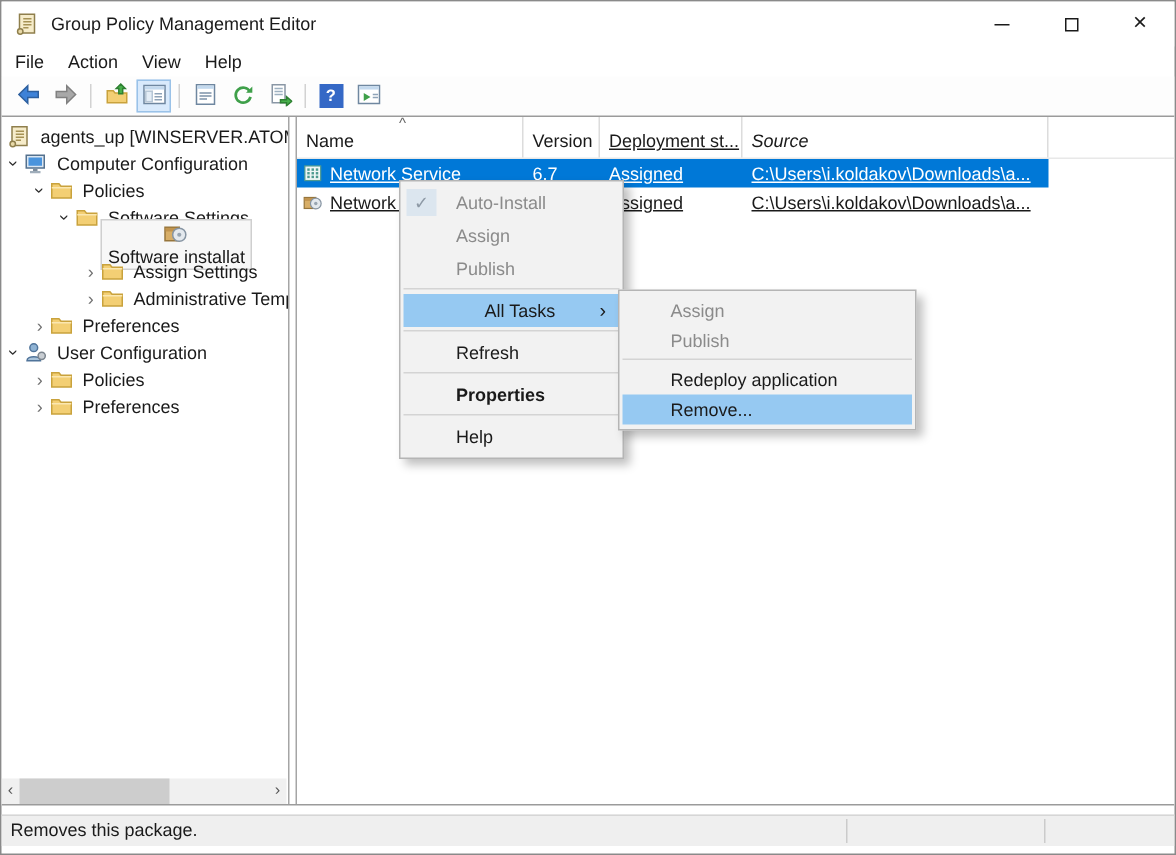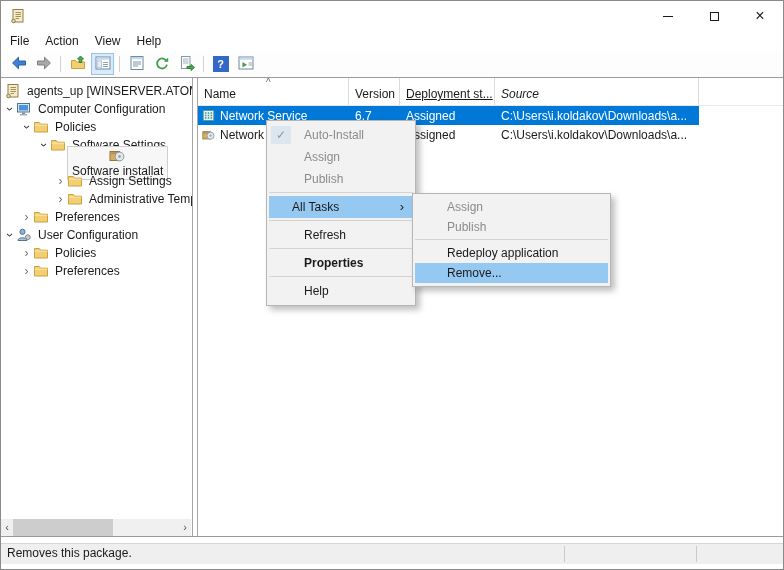--- a/index.html
+++ b/index.html
@@ -46,52 +46,53 @@
   .hscroll { position:absolute; left:0; right:1px; bottom:0; height:17px; background:#f0f0f0; }
   .hs-arrow { position:absolute; top:0; width:12px; height:17px; text-align:center; color:#555; font-size:11px; line-height:16px; }
   .hs-left { left:0; } .hs-right { right:0; }
   .hs-thumb { position:absolute; left:12px; top:0; width:100px; height:17px; background:#cdcdcd; }
   
   .lv-header { display:flex; height:28px; border-bottom:1px solid #e8e8e8; position:relative; }
   .lv-col { border-right:1px solid #dcdcdc; padding:9px 0 0 6px; overflow:hidden; white-space:nowrap; flex:none; }
   .sort-caret { position:absolute; top:-1px; left:68px; font-size:10px; color:#666; }
   .lv-row { display:flex; height:19px; align-items:center; width:501px; }
   .lv-row.sel { background:#0078d7; color:#fff; }
-  .lv-cell { padding-left:6px; overflow:hidden; white-space:nowrap; flex:none; }
+  .lv-cell { padding-left:6px; overflow:hidden; white-space:nowrap; flex:none;text-decoration:underline; }
   .name-cell { display:flex; align-items:center; padding-left:4px; }
   .row-icon { width:13px; height:13px; margin-right:5px; flex:none; }
   .row-icon svg { width:13px; height:13px; display:block; }
   
   .ctx-menu { position:absolute; background:#f2f2f2; border:1px solid #b5b5b5; box-shadow:4px 4px 6px rgba(0,0,0,0.25); padding:3px 0; z-index:10; }
   #main-menu { left:265px; top:119px; width:150px; }
   #sub-menu  { left:411px; top:192px; width:199px; }
   .mi { position:relative; height:22px; line-height:22px; padding-left:37px; white-space:nowrap; }
   #sub-menu .mi { height:20px; line-height:20px; padding-left:34px; }
   .mi.disabled { color:#8b8b8b; }
-  .mi.hl { background:#96c9f2; margin:0 2px; padding-left:23px; }
+  .mi.hl { background:#96c9f2; margin:0 2px; padding-left:54px; }
   #sub-menu .mi.hl { padding-left:32px; }
   .mi.bold { font-weight:bold; }
   .sub-arrow { position:absolute; right:9px; top:0; font-size:13px; color:#1a1a1a; }
   .mi-check { position:absolute; left:4px; top:2px; width:20px; height:18px; background:#dce6ef; color:#8d99a5; text-align:center; line-height:18px; font-size:12px; }
   .menu-sep { height:1px; background:#d4d4d4; margin:2px 2px 3px 2px; }
   
   .statusbar { position:absolute; left:0; right:0; top:542px; height:21px; background:#efefef; border-top:1px solid #d6d6d6; line-height:19px; padding-left:6px; }
   .sb-div { position:absolute; top:2px; bottom:2px; width:1px; background:#cbcbcb; }
 </style>
 </head>
 <body>
 
 <div class="window">
 
   <div class="titlebar">
     <span class="ticon"><svg id="i-scroll" viewBox="0 0 16 16" xmlns="http://www.w3.org/2000/svg">
           <rect x="3" y="1.5" width="10" height="12.5" fill="#f6ecca" stroke="#8f7f4c"></rect>
           <circle cx="3.5" cy="13" r="1.8" fill="#e8d9a8" stroke="#8f7f4c"></circle>
           <path d="M5.5 4.5h5.5M5.5 6.5h5.5M5.5 8.5h5.5M5.5 10.5h3.5" stroke="#a69255" fill="none"></path>
         </svg></span>
+    <span>Group Policy Management Editor</span>
     <div class="win-controls">
       <div class="win-btn">
           <span class="glyph-min"></span>
         </div>
       <div class="win-btn">
           <span class="glyph-max"></span>
         </div>
       <div class="win-btn">
           <span class="glyph-close">×</span>
         </div>

